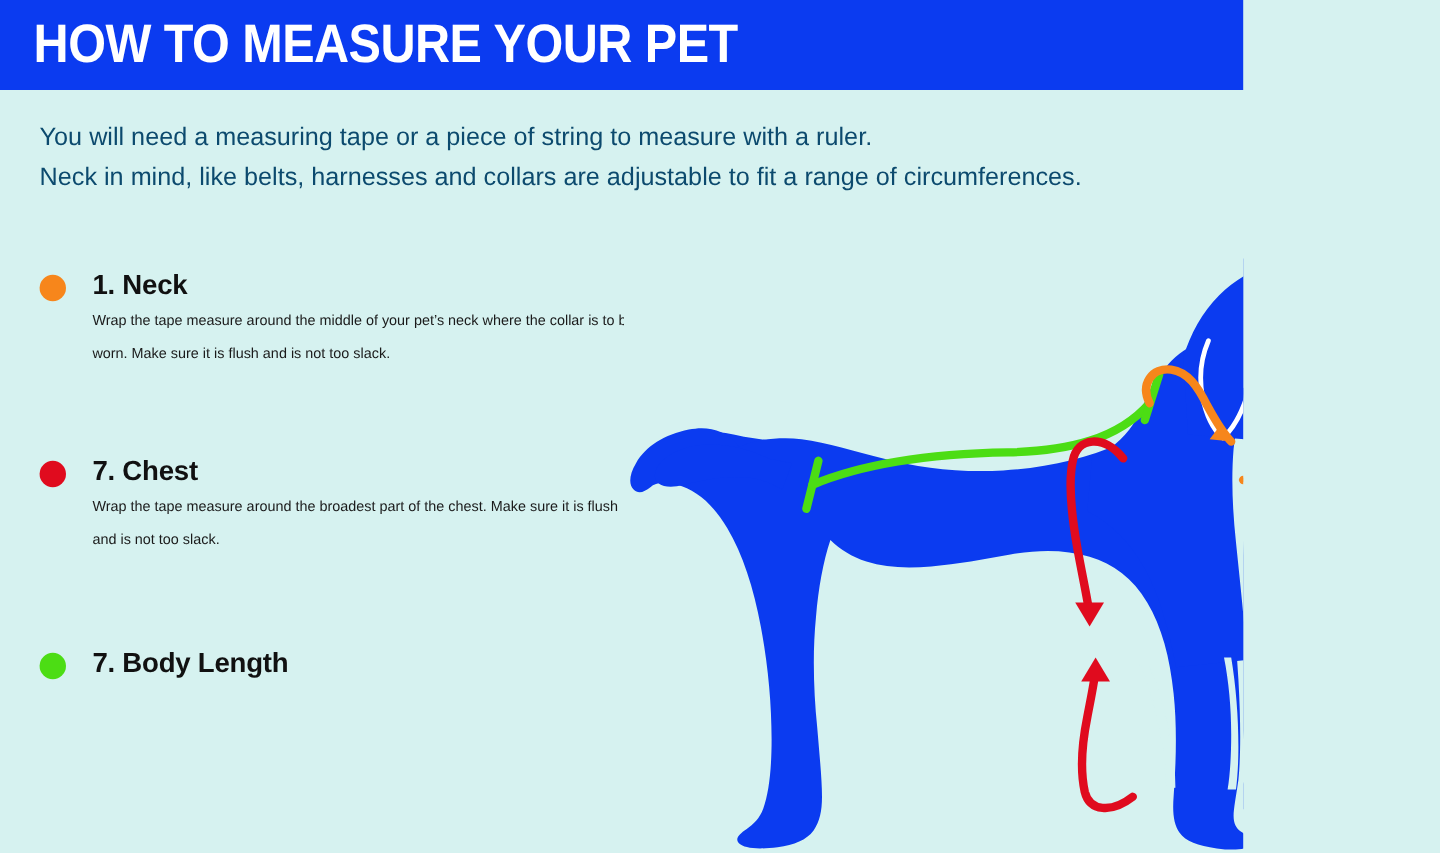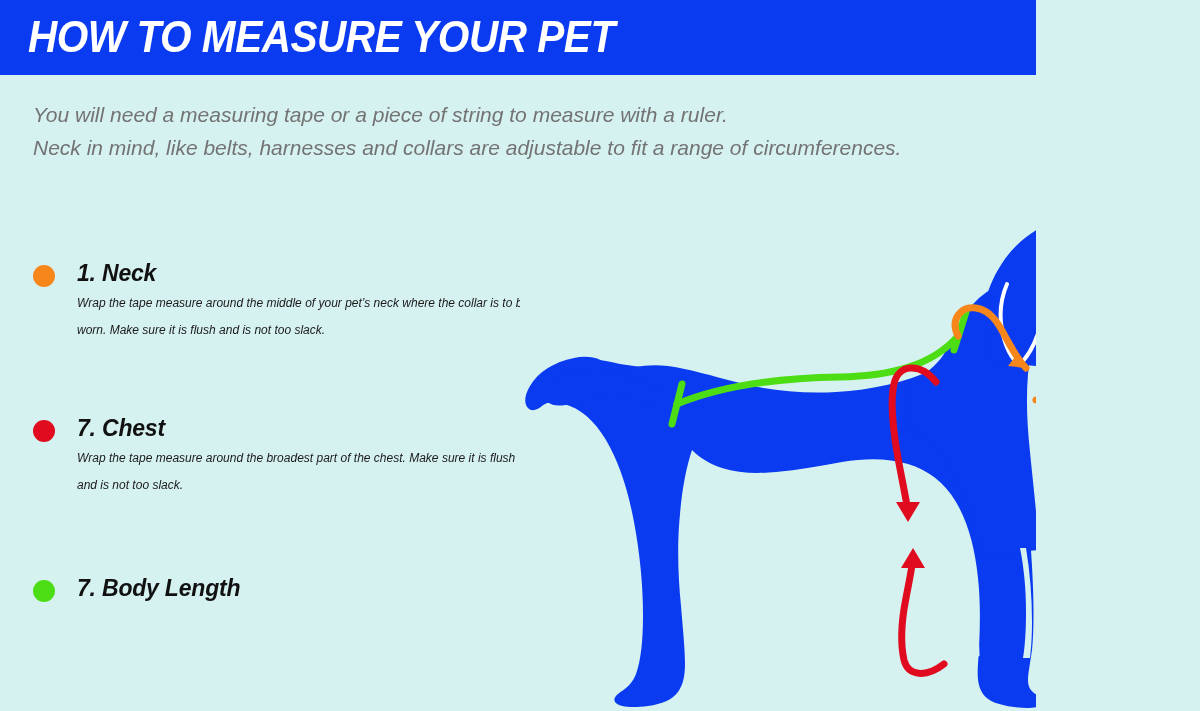--- a/index.html
+++ b/index.html
@@ -12,21 +12,20 @@
     background: #d6f2f0;
     font-family: "Liberation Sans", sans-serif;
     overflow: hidden;
   }
   #page {
     position: relative;
     width: 1036px;
     height: 711px;
     background: #d6f2f0;
     overflow: hidden;
-    font-style: italic;
   }
 
   
   #header-bar {
     position: absolute;
     left: 0;
     top: 0;
     width: 1200px;
     height: 75px;
     background: #0b3bf0;
@@ -97,31 +96,30 @@
     white-space: nowrap;
   }
 
   
   #intro {
     position: absolute;
     left: 33px;
     top: 98px;
     width: 950px;
     font-size: 21px;
-    color: #737373;
+    color: #0c4a6e;
     line-height: 33px;
   }
   #intro div { white-space: nowrap; }
 
   
   .step {
     position: absolute;
     left: 33px;
     width: 500px;
-    margin-top: 36px;
   }
   #step-1 { top: 222px; }
   #step-2 { top: 377px; }
   #step-3 { top: 537px; }
 
   .bullet {
     position: absolute;
     left: 0;
     top: 7px;
     width: 22px;

